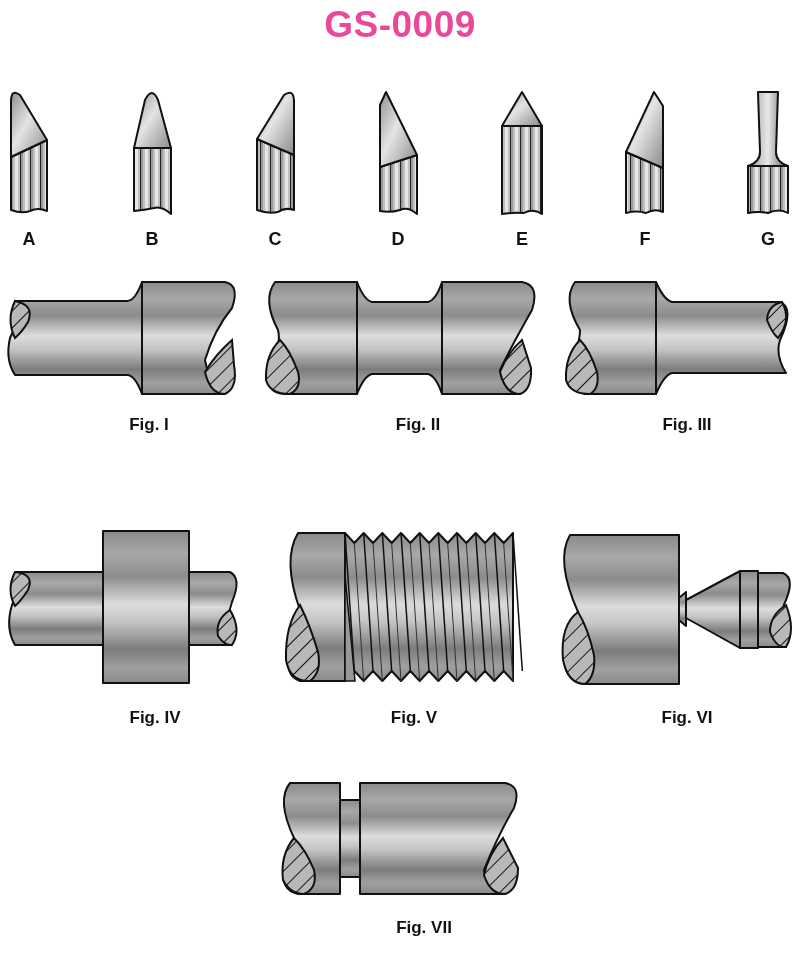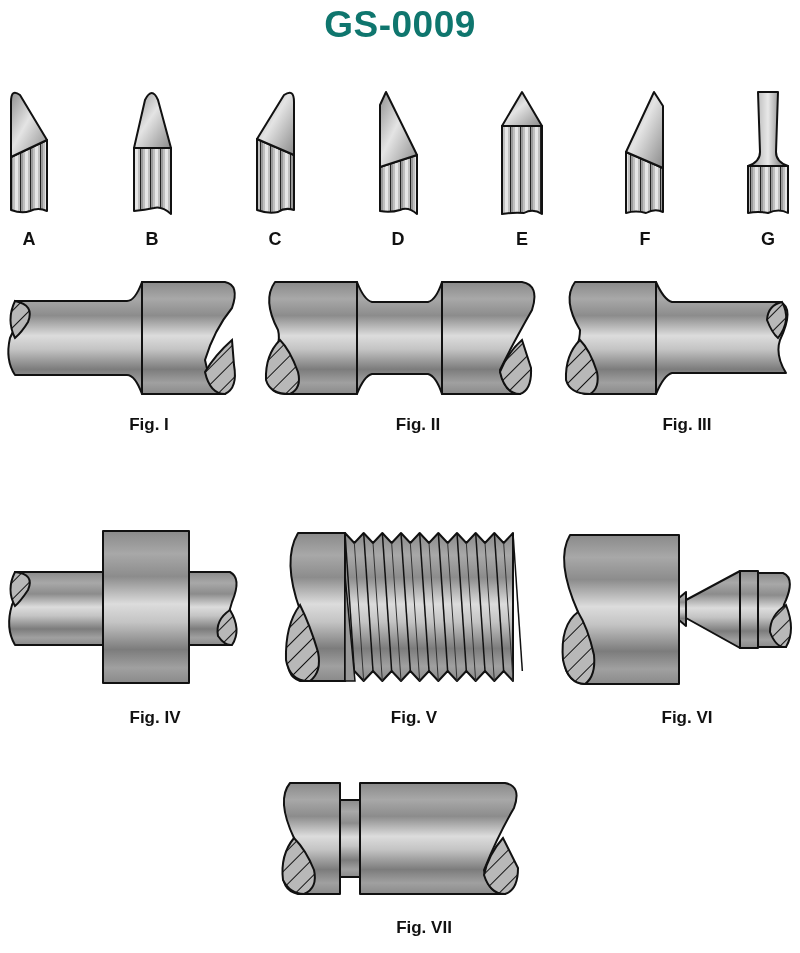--- a/index.html
+++ b/index.html
@@ -1,17 +1,17 @@
 <!DOCTYPE html>
 <html><head>
 <meta charset="utf-8">
 <style>
   html, body { margin:0; padding:0; background:#ffffff; }
   body { width:800px; height:953px; position:relative; overflow:hidden; font-family:"Liberation Sans", sans-serif; }
-  #title { position:absolute; left:0; top:4px; width:800px; text-align:center; font-weight:bold; font-size:37px; color:#0f766e; letter-spacing:0.5px; }
+  #title { position:absolute; left:0; top:4px; width:800px; text-align:center; font-weight:bold; font-size:37px; color:#ec4899; letter-spacing:0.5px; }
   svg#stage { position:absolute; left:0; top:0; }
   .lbl { font-family:"Liberation Sans", sans-serif; font-weight:bold; font-size:17px; fill:#111; }
   .tlbl { font-family:"Liberation Sans", sans-serif; font-weight:bold; font-size:18px; fill:#111; }
   .ol { stroke:#111; stroke-width:2; stroke-linejoin:round; }
   .hatch { fill:url(#hatch); stroke:#111; stroke-width:2; }
 </style>
 </head>
 <body>
 
 <div id="title">GS-0009</div>

